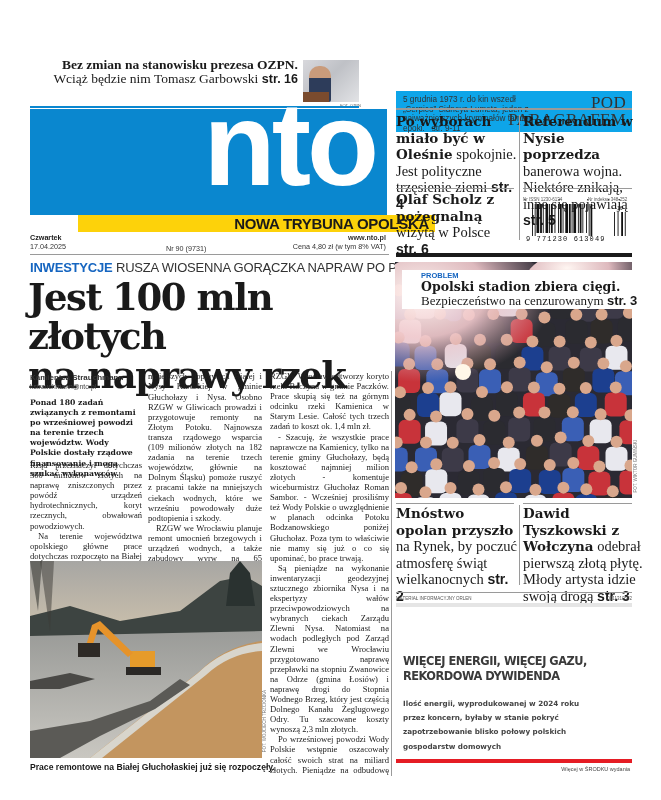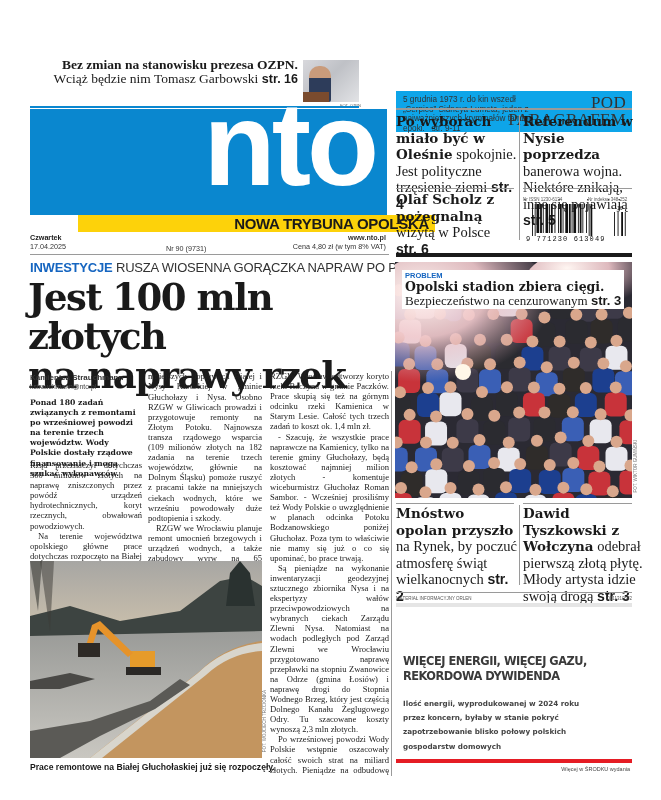--- a/index.html
+++ b/index.html
@@ -59,21 +59,21 @@
   #col1{left:30px;top:460px;width:112px;}
   #col2{left:148px;top:371px;width:114px;}
   #col3{left:270px;top:371px;width:119px;}
 
   
   #main-photo{left:30px;top:561px;width:232px;height:197px;overflow:hidden;}
   #main-caption{left:30px;top:762px;font-size:8.6px;font-weight:bold;color:#1a1a1a;}
 
   
   #stadium{left:395px;top:262px;width:237px;height:236px;overflow:hidden;}
-  #stadium-label{left:402px;top:270px;background:#fff;padding:1px 3px;}
+  #stadium-label{left:402px;top:270px;background:#fff;padding:1px 19px;}
   #stadium-label .kk{font-size:7.5px;font-weight:bold;color:#1565c0;}
   #stadium-label .h{font-family:"DejaVu Serif",serif;font-weight:bold;font-size:12.5px;line-height:14px;color:#1a1a1a;}
   #stadium-label .s{font-family:"Liberation Serif",serif;font-size:13px;line-height:14px;color:#1a1a1a;}
   #stadium-label .s b{font-family:"Liberation Sans",sans-serif;}
   .vcredit{writing-mode:vertical-rl;transform:rotate(180deg);font-size:4.5px;color:#777;}
 
   #t-rynek{left:396px;top:505px;width:122px;}
   #t-wolczyn{left:523px;top:505px;width:120px;}
 
   

